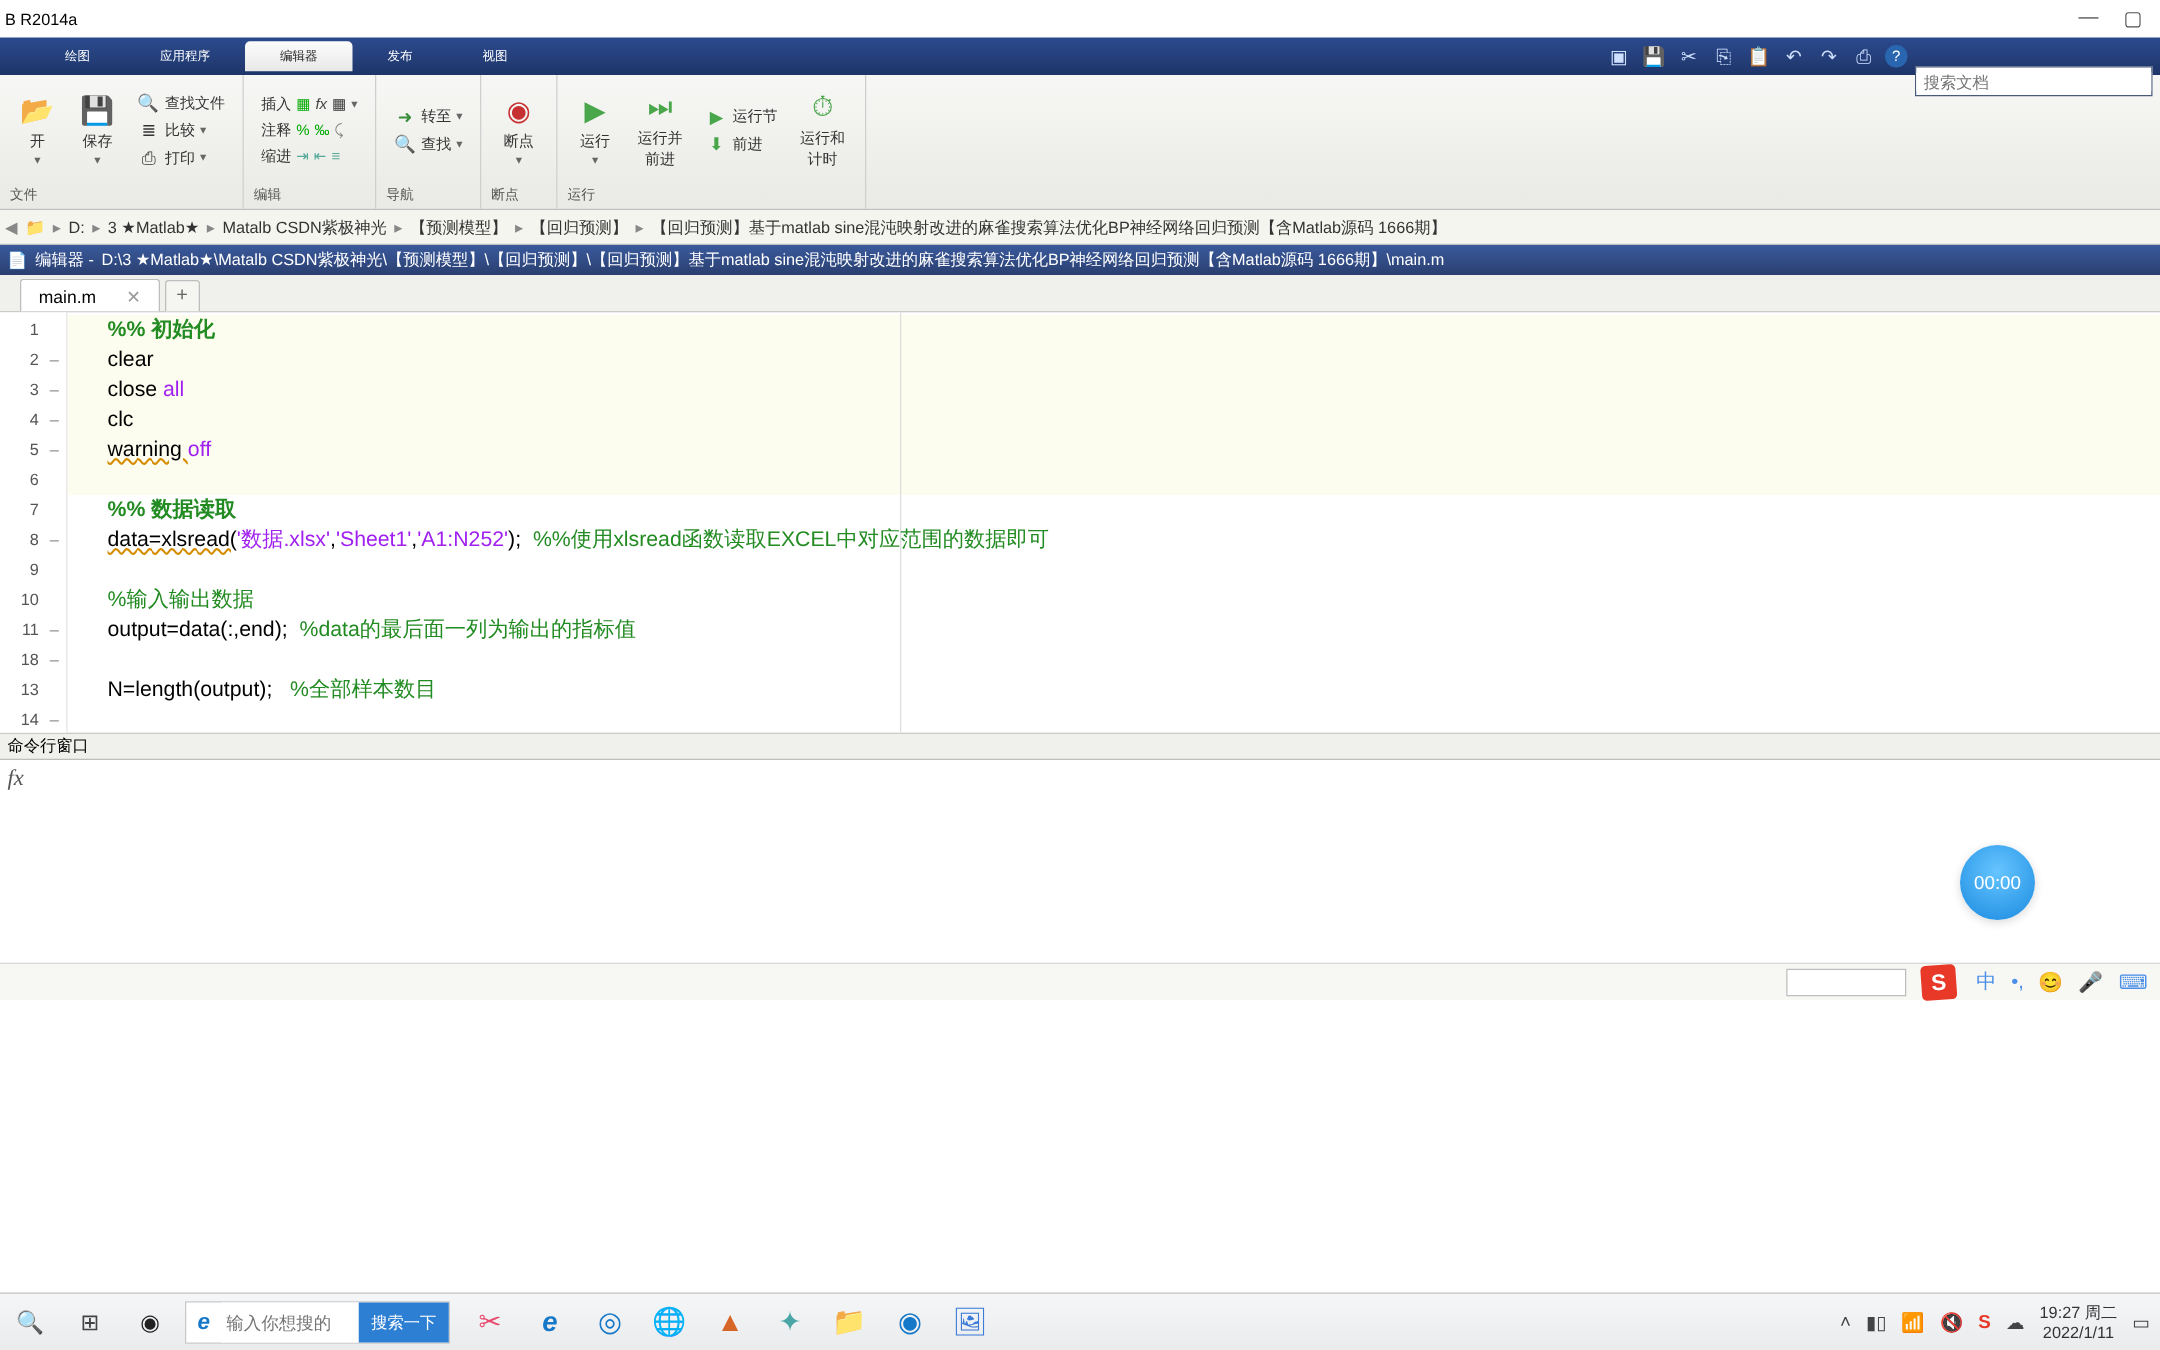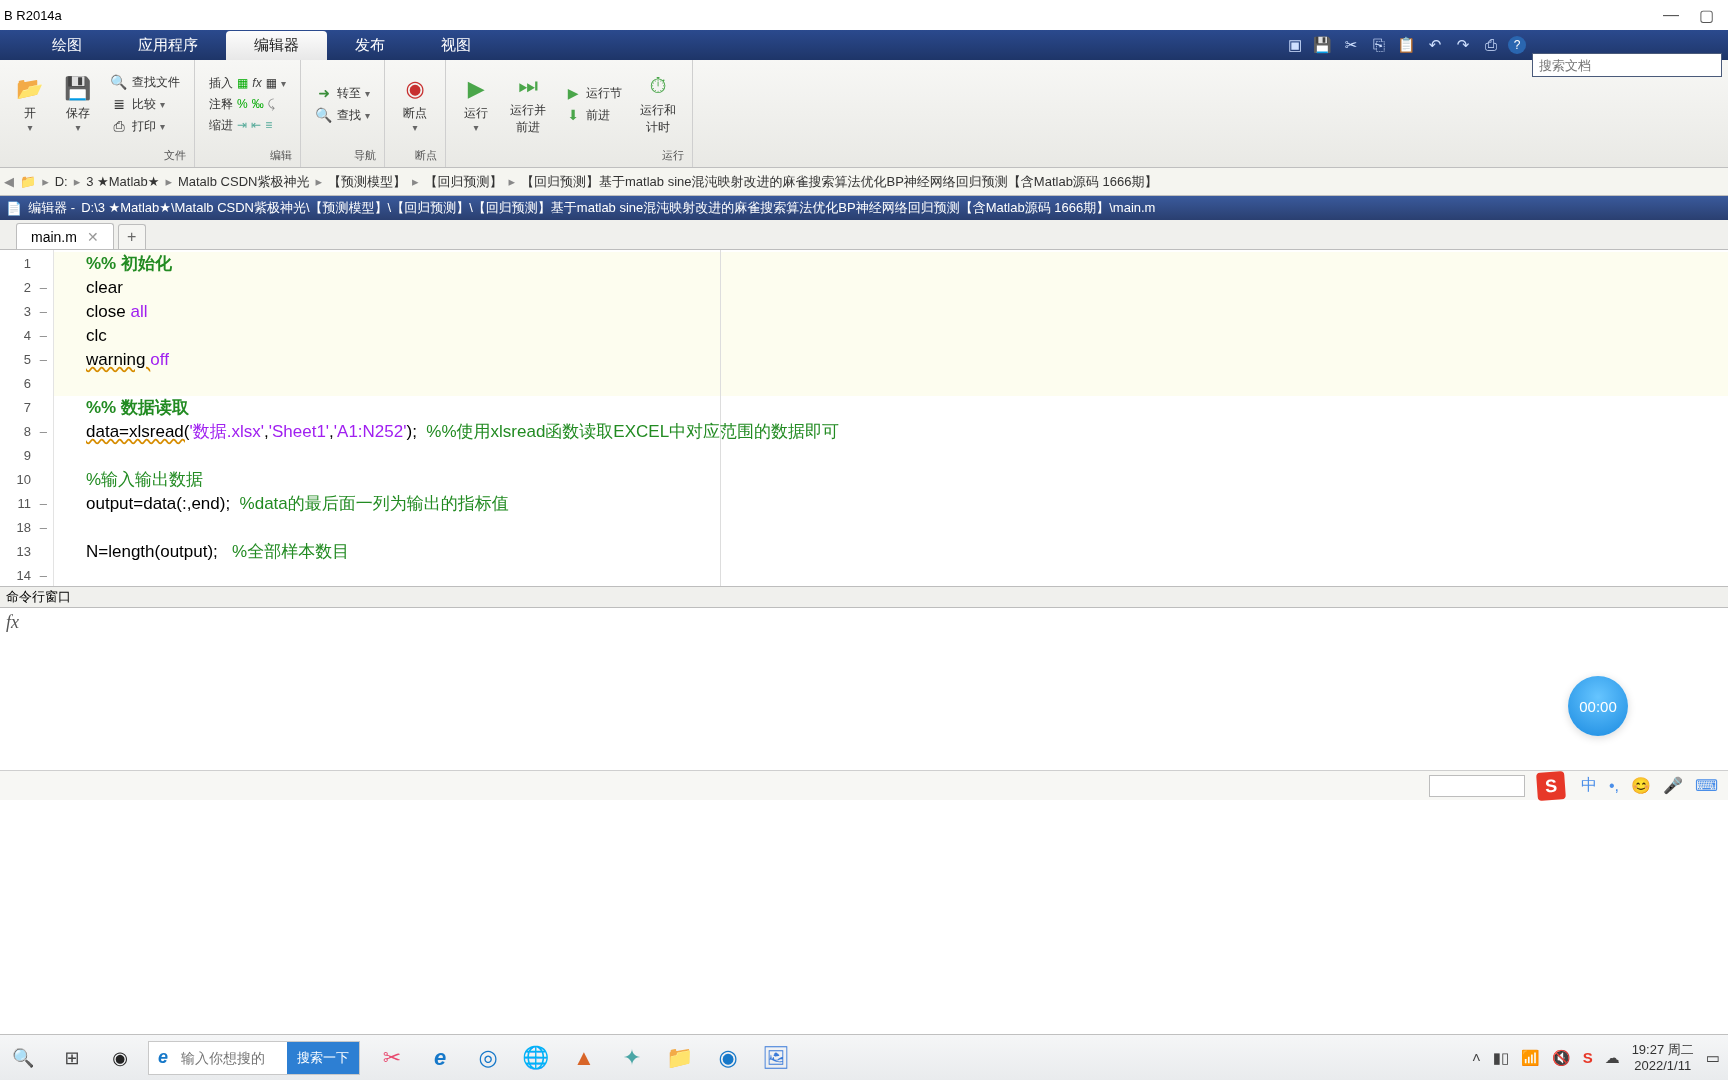--- a/index.html
+++ b/index.html
@@ -1,41 +1,41 @@
 <!DOCTYPE html>
 <html><head>
 <meta charset="utf-8">
 <style>
 * { margin: 0; padding: 0; box-sizing: border-box; font-family: "Microsoft YaHei", Arial, sans-serif; }
 body { width: 1728px; height: 1080px; overflow: hidden; background: #fff; position: relative; }
 .titlebar { height: 30px; background: #fff; display: flex; align-items: center; justify-content: space-between; padding: 0 4px; font-size: 13px; }
 .titlebar .controls { display: flex; gap: 20px; margin-right: 10px; font-size: 16px; color: #555; }
 .menurow { height: 30px; background: linear-gradient(#2b4a8e,#1e3568); display: flex; align-items: center; }
-.tab { padding: 5px 28px; font-size: 15px; color: #fff; cursor: pointer; }
+.tab { padding: 5px 28px; font-size: 10px; color: #fff; cursor: pointer; }
 .tab.active { background: linear-gradient(#fcfcfc,#e8e8e8); color: #222; border-radius: 4px 4px 0 0; text-align: right; }
 .menuright { margin-left: auto; display: flex; align-items: center; gap: 6px; padding-right: 6px; }
 .qicon { width: 22px; height: 22px; display: flex; align-items: center; justify-content: center; color: #cfe0ff; font-size: 15px; }
 .searchdoc { display: flex; align-items: center; background: #fff; height: 24px; width: 190px; border: 1px solid #4a5a7a; margin-top: 40px; }
 .searchdoc input { border: none; width: 100%; padding: 0 6px; font-size: 13px; color: #999; outline: none; }
 .toolstrip { height: 108px; background: linear-gradient(#f7f7f5,#e9e9e5); border-bottom: 1px solid #bfbfbf; display: flex; }
 .group { border-right: 1px solid #cfcfcf; padding: 2px 8px; display: flex; flex-direction: column; }
 .grow { display: flex; align-items: center; gap: 4px; flex: 1; }
-.glabel { font-size: 11px; text-align: right; color: #555; padding: 2px 0; }
+.glabel { font-size: 11px; text-align: left; color: #555; padding: 2px 0; }
 .bigbtn { display: flex; flex-direction: column; align-items: center; justify-content: center; padding: 2px 8px; cursor: pointer; }
 .bigbtn .ico { width: 28px; height: 28px; display: flex; align-items: center; justify-content: center; font-size: 22px; }
 .bigbtn .lbl { font-size: 12px; color: #333; margin-top: 2px; }
 .smallrow { display: flex; align-items: center; gap: 4px; font-size: 12px; color: #333; cursor: pointer; padding: 2px 0; white-space: nowrap; }
 .smallrow .si { width: 18px; height: 18px; display: inline-flex; align-items: center; justify-content: center; font-size: 14px; }
 .vcol { display: flex; flex-direction: column; justify-content: space-around; padding: 4px 6px; }
 .addressbar { height: 28px; background: #f5f5f0; border-bottom: 1px solid #bfbfbf; display: flex; align-items: center; font-size: 13px; padding: 0 4px; gap: 6px; }
 .addressbar .seg { color: #333; cursor: pointer; }
 .addressbar .sep { color: #888; }
 .editortitle { height: 24px; background: linear-gradient(#3a5a9c,#2a3f70); color: #fff; font-size: 13px; display: flex; align-items: center; padding: 0 6px; gap: 6px; }
 .filetabs { height: 30px; background: #f0f0ed; display: flex; align-items: flex-end; border-bottom: 1px solid #bdbdbd; padding-left: 16px; gap: 4px; }
-.ftab { padding: 5px 14px 4px 14px; font-size: 14px; background: #fff; border: 1px solid #bdbdbd; border-bottom: none; display: flex; align-items: center; gap: 10px; cursor: pointer; border-radius: 3px 3px 0 0; }
+.ftab { padding: 5px 14px 4px 14px; font-size: 14px; background: #fff; border: 1px solid #bdbdbd; border-bottom: none; display: flex; align-items: center; gap: 24px; cursor: pointer; border-radius: 3px 3px 0 0; }
 .ftab .x { color: #999; }
 .addtab { width: 28px; text-align: center; font-size: 16px; color: #666; border: 1px solid #bdbdbd; border-bottom: none; background: #f5f5f2; padding: 3px 0; border-radius: 3px 3px 0 0; cursor: pointer; }
 .codearea { height: 336px; display: flex; font-family: "Consolas","Courier New",monospace; font-size: 17px; background: #fff; position: relative; }
 .section-bg { position: absolute; left: 54px; right: 0; background: #fdfdef; z-index: 0; }
 .gutter { width: 54px; background: #fff; border-right: 1px solid #e3e3e3; text-align: right; padding-top: 2px; z-index: 2; position: relative; }
 .gline { height: 24px; line-height: 24px; padding-right: 6px; font-size: 13px; color: #555; display: flex; justify-content: flex-end; align-items: center; gap: 6px; }
 .dash { color: #888; font-size: 13px; width: 10px; }
 .codelines { flex: 1; padding-left: 32px; padding-top: 2px; position: relative; z-index: 1; }
 .cline { height: 24px; line-height: 24px; white-space: pre; }
 .marginbar { position: absolute; left: 720px; top: 0; bottom: 0; width: 1px; background: #ddd; z-index: 0; }

